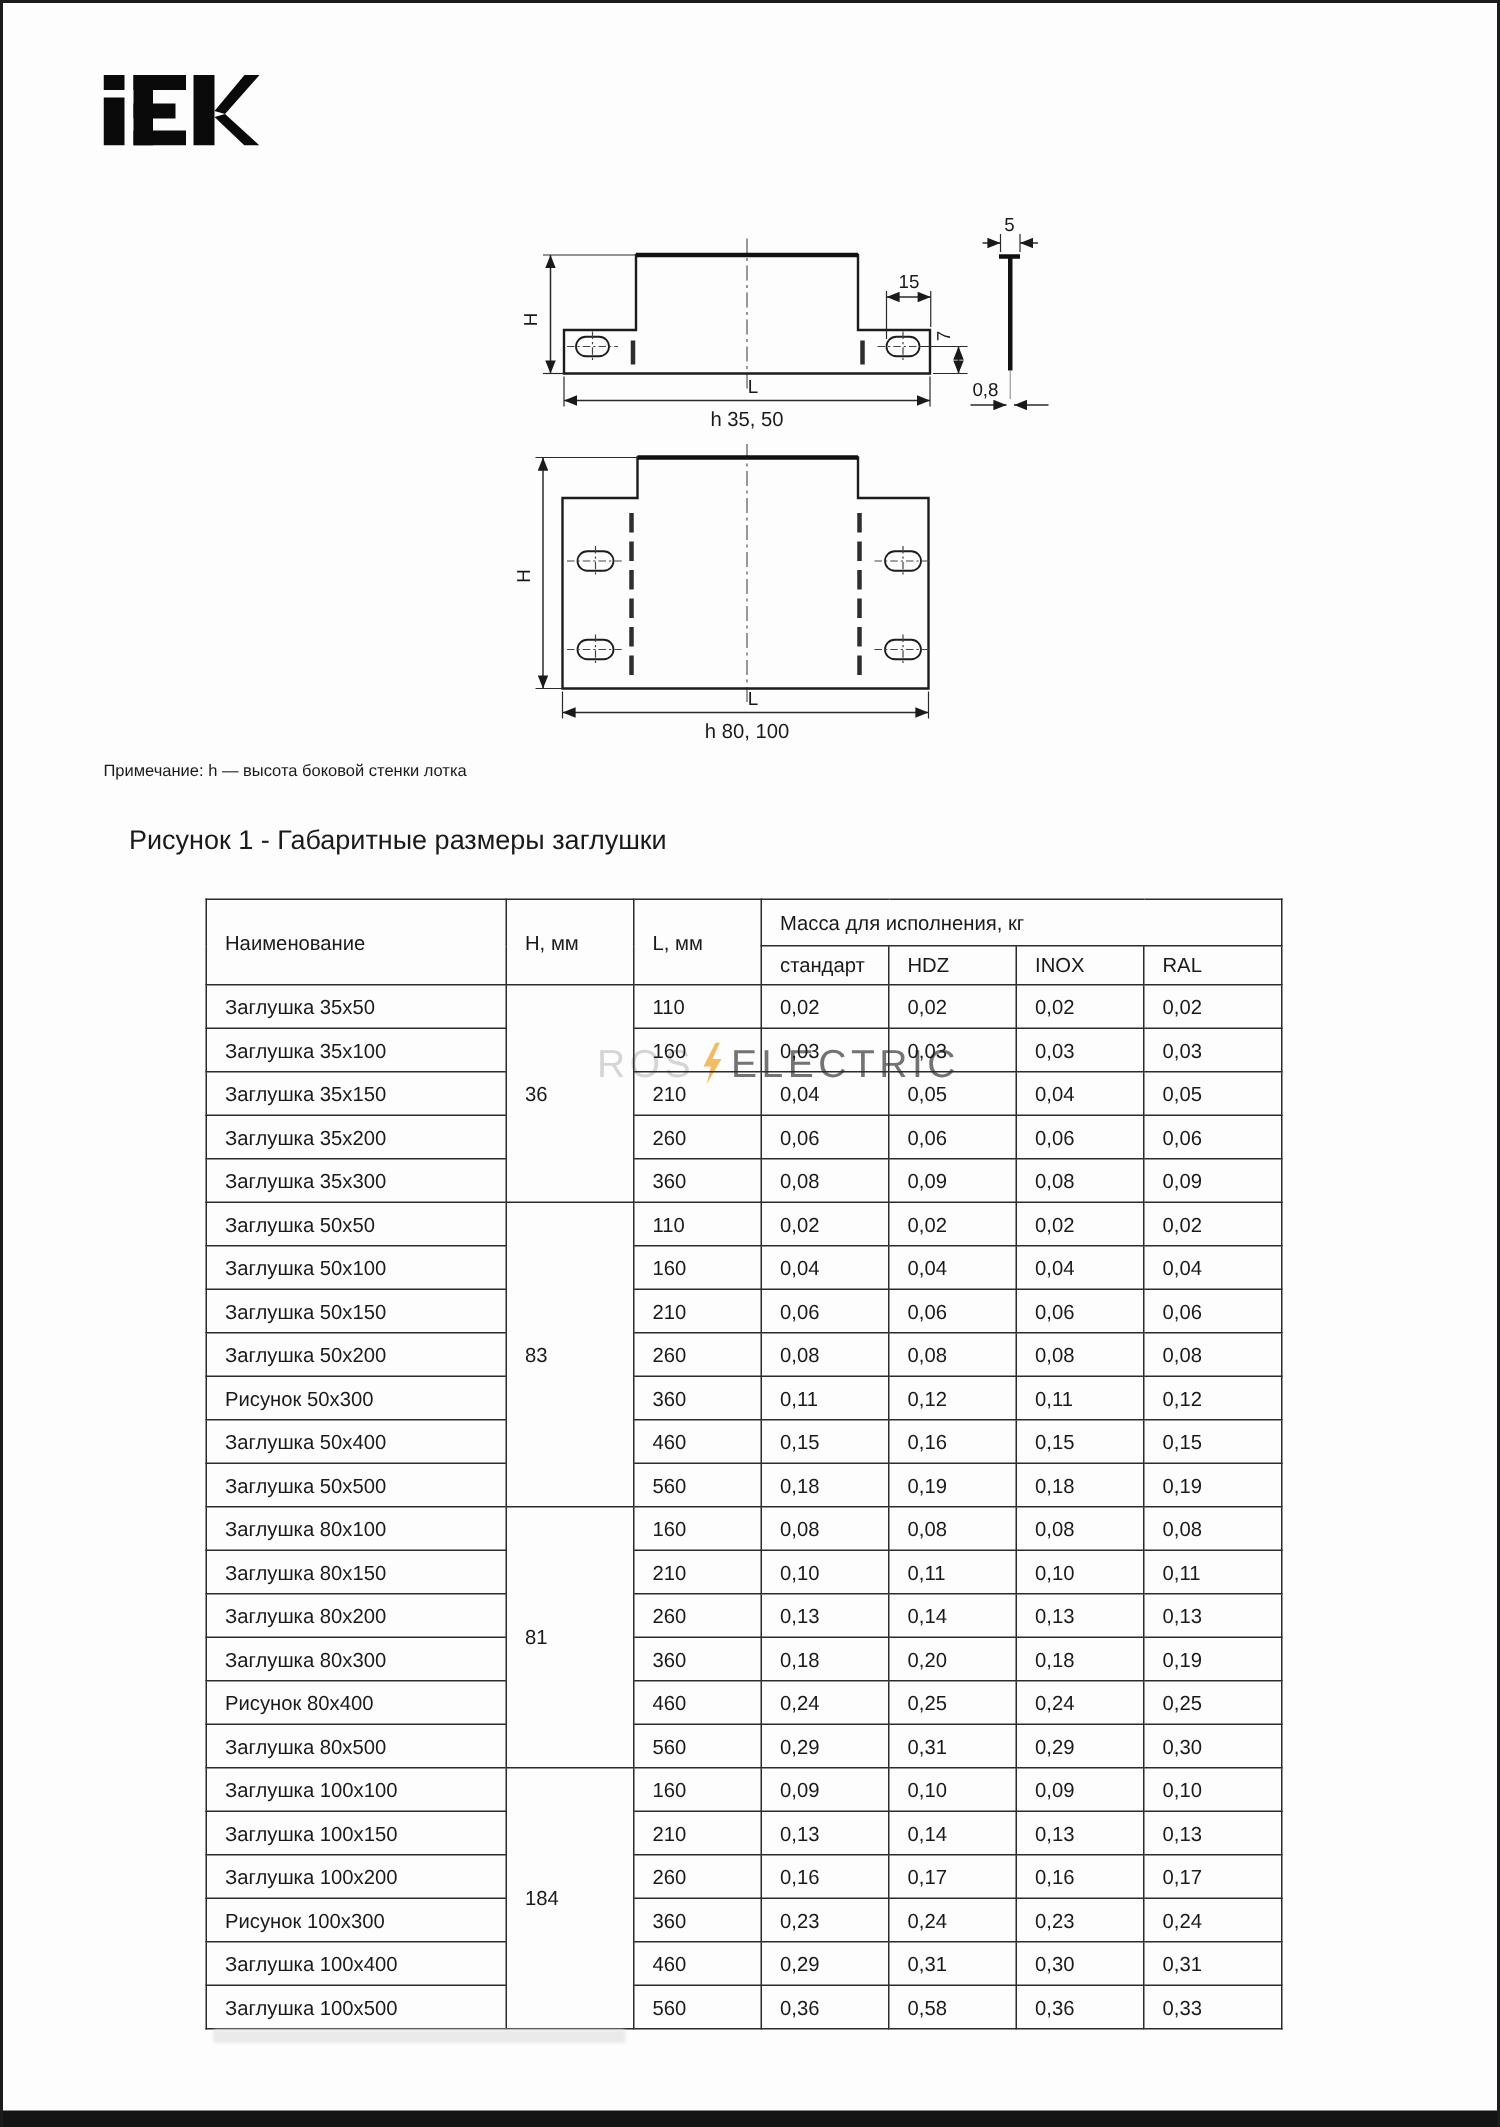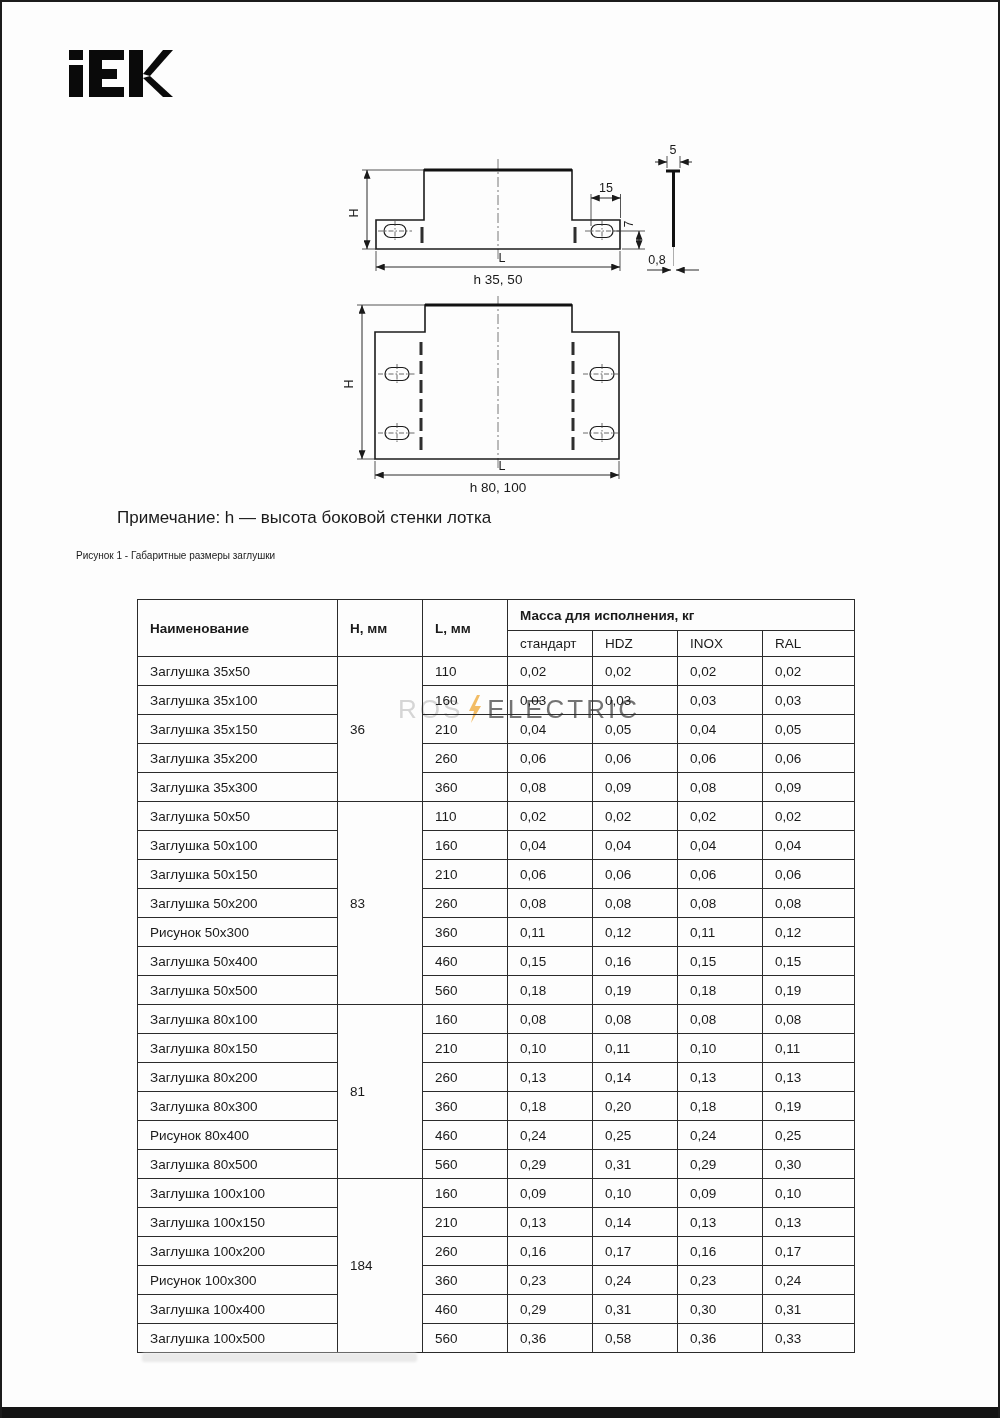--- a/index.html
+++ b/index.html
@@ -7,38 +7,38 @@
     position:relative; width:1000px; height:1418px; margin:0 auto;
     background:#fdfdfd; box-sizing:border-box;
     border-top:2px solid #1c1c1c; border-left:2px solid #1c1c1c; border-right:2px solid #1c1c1c;
     font-family:"Liberation Sans","DejaVu Sans",sans-serif; color:#1a1a1a;
     overflow:hidden;
   }
   .bottom-edge { position:absolute; left:0; right:0; bottom:0; height:11px; background:#141414; }
   .logo { position:absolute; left:67px; top:45px; }
   .drawing1 { position:absolute; left:340px; top:140px; }
   .drawing2 { position:absolute; left:340px; top:290px; }
-  .note { position:absolute; left:67px; top:506px; font-size:17px;margin-left:48px; }
-  .fig-caption { position:absolute; left:74px; top:548px; font-size:10px; }
+  .note { position:absolute; left:67px; top:506px; font-size:11px; }
+  .fig-caption { position:absolute; left:84px; top:548px; font-size:18px; }
   .watermark {
     position:absolute; left:396px; top:692px; height:30px;
     display:flex; align-items:center; gap:4px;
     font-size:26px; letter-spacing:3px; font-weight:400;
     pointer-events:none; user-select:none;
   }
   .smudge { position:absolute; left:140px; top:1351px; width:275px; height:9px;
     background:#eaeaea; filter:blur(1px); border-radius:2px; }
   
   .spec-table { position:absolute; left:135px; top:597px; border-collapse:collapse; table-layout:fixed; }
   .spec-table th, .spec-table td {
     border:1px solid #2b2b2b; font-size:13.5px; font-weight:normal;
     text-align:left; padding:0 2px 0 12px; vertical-align:middle;
     white-space:nowrap; overflow:hidden;
   }
-  .spec-table thead tr:first-child th { height:30px;font-weight:bold; }
+  .spec-table thead tr:first-child th { height:30px; }
   .spec-table thead tr:last-child th { height:25px; }
   .spec-table tbody tr { height:29px; }
   
   .outline { fill:none; stroke:#1c1c1c; stroke-width:1.6; }
   .thick   { stroke:#111; stroke-width:3; }
   .dim     { stroke:#2a2a2a; stroke-width:1; fill:none; }
   .ext     { stroke:#2a2a2a; stroke-width:0.8; fill:none; }
   .cline   { stroke:#555; stroke-width:0.8; fill:none; stroke-dasharray:10 3 2 3; }
   .cross   { stroke:#444; stroke-width:0.8; fill:none; stroke-dasharray:5 2 1.5 2; }
   .slit    { fill:#2e2e2e; }

